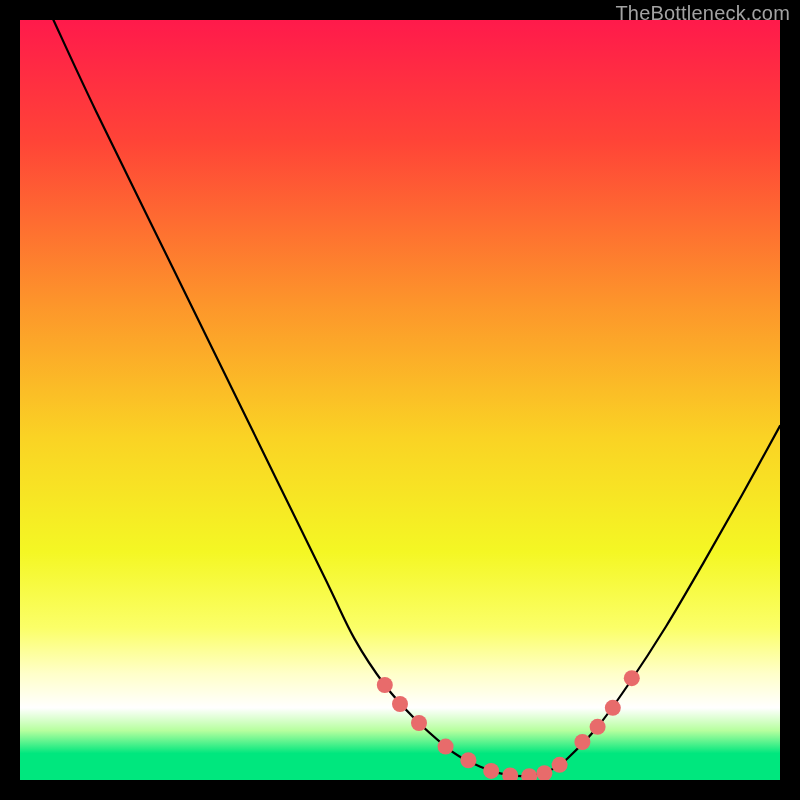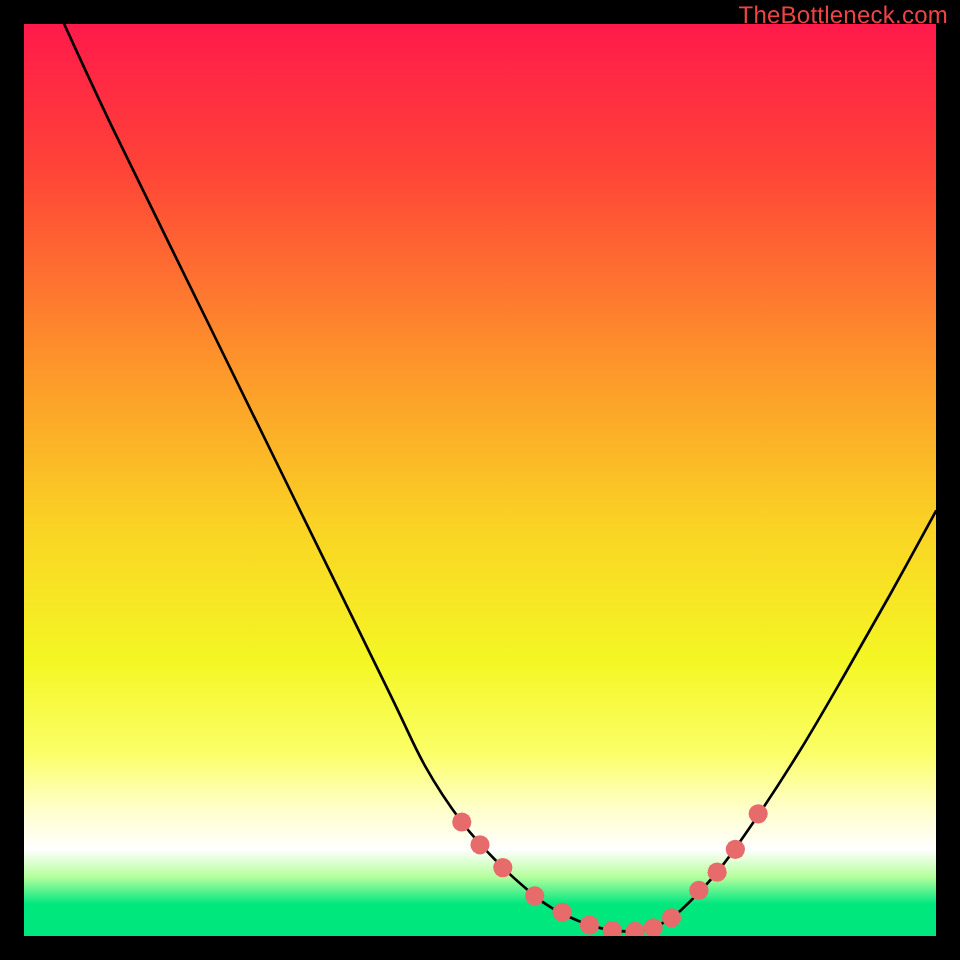--- a/index.html
+++ b/index.html
@@ -23,21 +23,21 @@
     width: 760px;
     height: 760px;
   }
   .watermark {
     position: absolute;
     top: 2px;
     right: 10px;
     font-family: Arial, Helvetica, sans-serif;
     font-size: 20px;
     font-weight: 500;
-    color: #ef4444;
+    color: #a3a3a3;
     letter-spacing: 0.2px;
     user-select: none;
   }
   svg { display: block; }
 </style>
 </head>
 <body>
 
 <div class="stage">
   <div class="plot">

